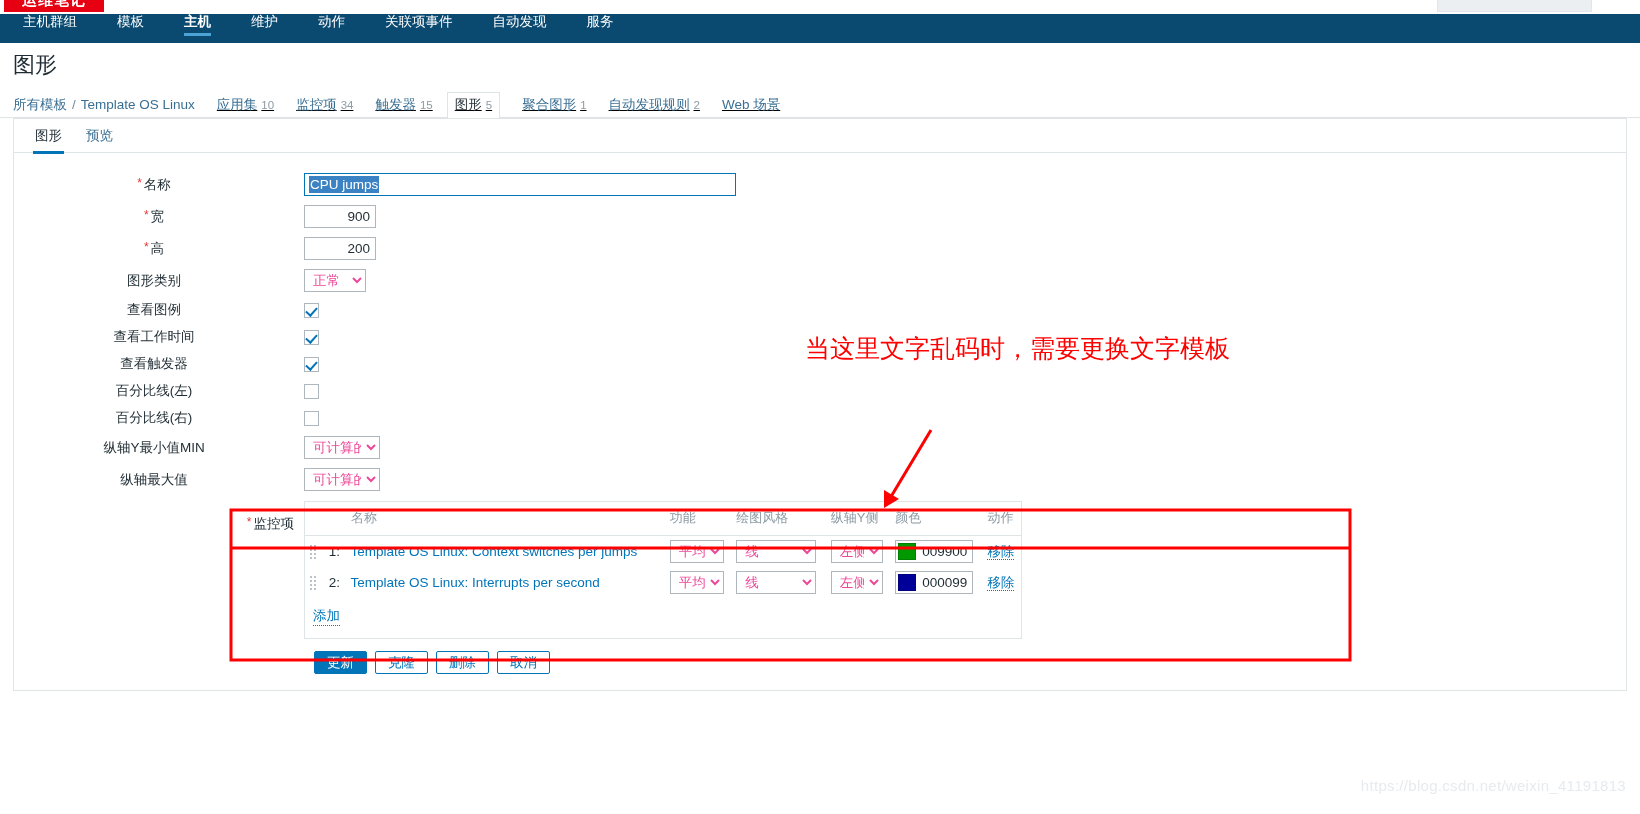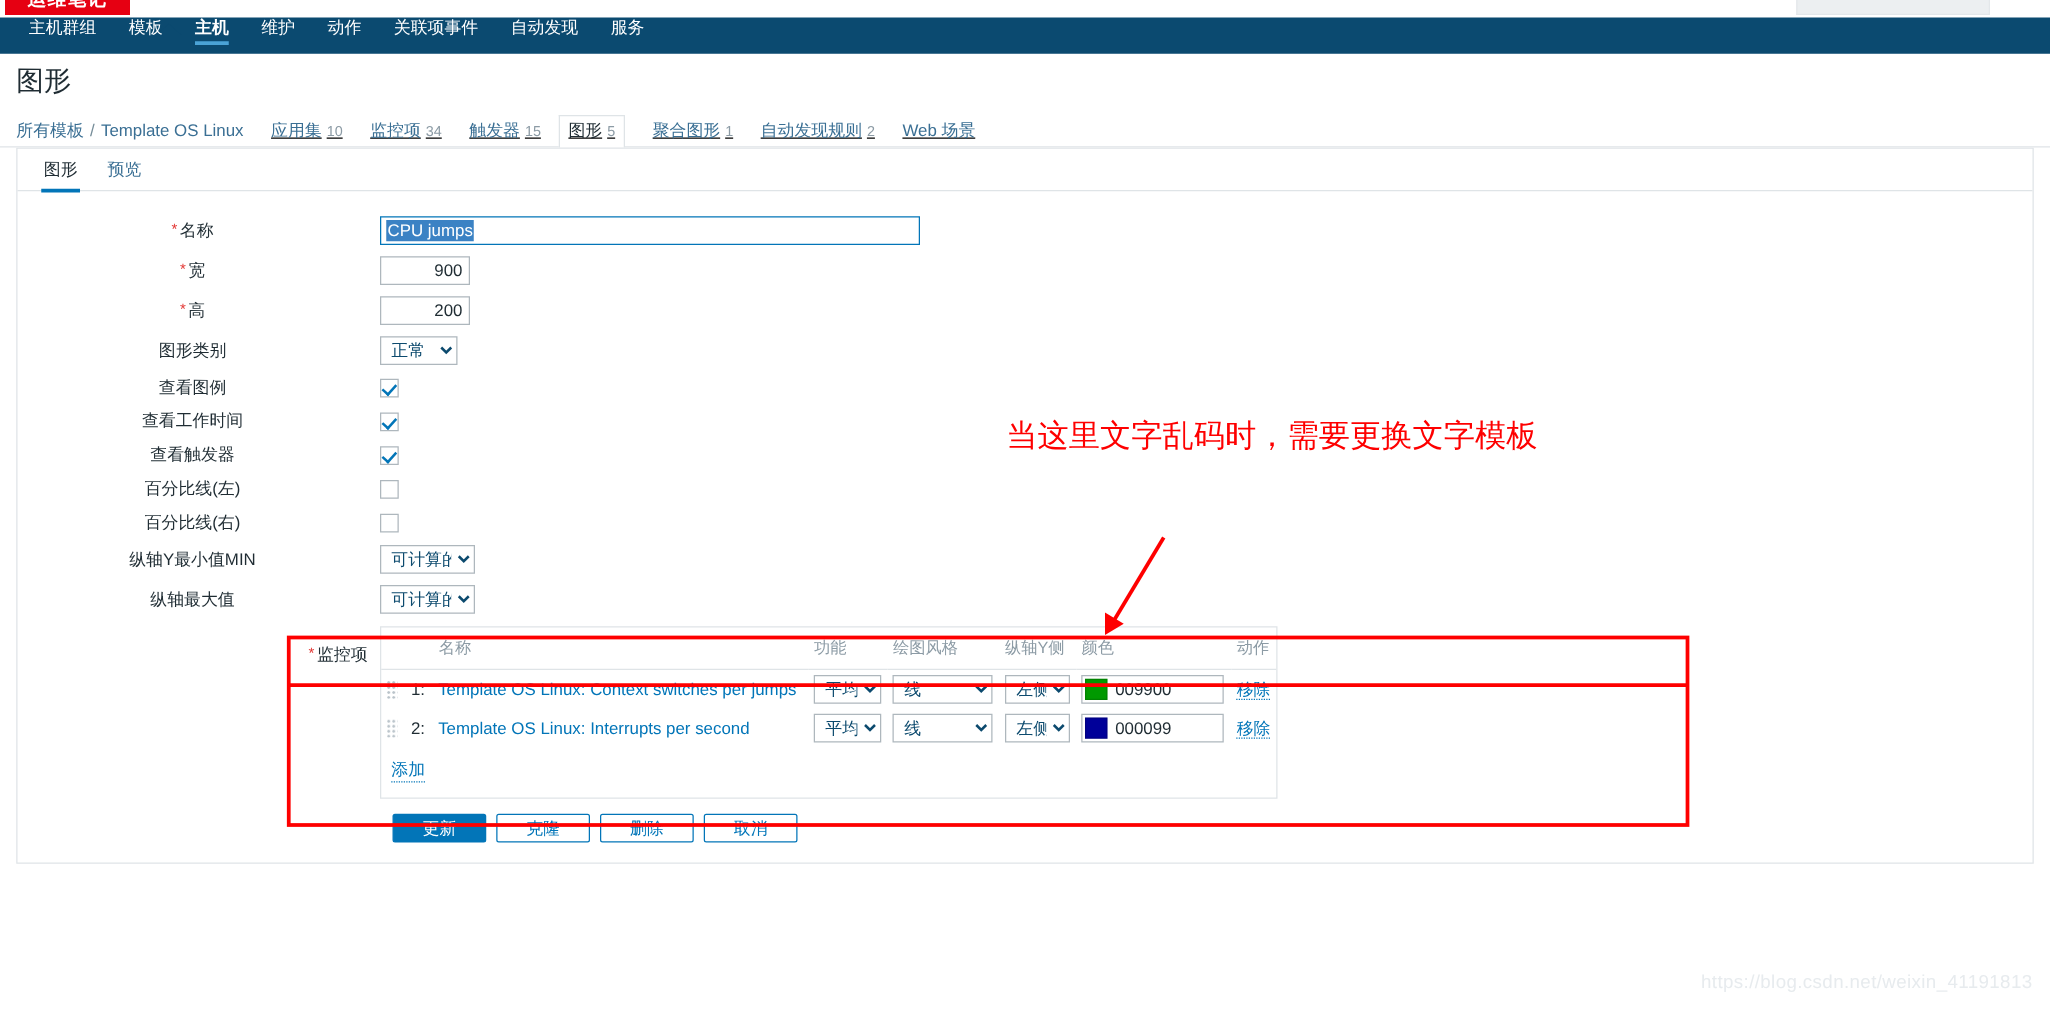--- a/index.html
+++ b/index.html
@@ -29,21 +29,21 @@
     width: 155px; height: 12px;
     background: #eceff1; border: 1px solid #e3e7ea; border-top: none;
   }
 
   
   .navbar {
     position: absolute; left: 0; top: 14px;
     width: 1640px; height: 29px;
     background: #0b4a70;
   }
-  .nav-items { display: flex; align-items: center; height: 14px; padding-left: 10px; }
+  .nav-items { display: flex; align-items: center; height: 14px; padding-left: 10px; gap: 14px; }
   .nav-item {
     position: relative;
     color: #ffffff; font-size: 13.5px;
     padding: 0 13px; height: 29px; line-height: 29px;
     cursor: pointer; white-space: nowrap;
   }
   .nav-item.active { font-weight: bold; }
   .nav-item.active::after {
     content: ""; position: absolute; left: 13px; right: 13px; bottom: 0;
     height: 3px; background: #4ba3d6;
@@ -117,21 +117,21 @@
   .name-wrap { position: relative; display: inline-block; }
   .sel-text {
     position: absolute; left: 5px; top: 3px;
     background: #3b82c4; color: #ffffff;
     font-size: 13.5px; line-height: 17px; padding: 0 1px;
     pointer-events: none;
   }
 
   select.sel {
     height: 23px; border: 1px solid #aeb7bd; background: #fff;
-    font-size: 13.5px; color: #0c4a6e; padding: 0 2px 1px 4px;
+    font-size: 13.5px; color: #ec4899; padding: 0 2px 1px 4px;
     font-family: "Liberation Sans", sans-serif;
   }
   select.sel-type { width: 62px; }
   select.sel-calc { width: 76px; }
 
   .cb {
     width: 15px; height: 15px; border: 1px solid #aeb7bd; background: #fff;
     display: inline-block; position: relative; cursor: pointer;
   }
   .cb.checked::after {
@@ -159,38 +159,38 @@
   .drag-handle {
     display: inline-block; width: 9px; height: 15px; vertical-align: middle;
     background-image: radial-gradient(#b6c0c7 1px, transparent 1.2px);
     background-size: 4px 4px; opacity: .95; cursor: move; margin-right: 7px;
   }
   .row-num { color: #1f2c33; font-size: 13.5px; margin-right: 7px; }
   .item-link { color: #0275b8; font-size: 13.5px; cursor: pointer; }
   select.fn { width: 54px; }
   select.style { width: 80px; }
   select.side { width: 52px; }
-  .color-cell { display: flex; align-items: center; border: 1px solid #aeb7bd; height: 23px; width: 114px; background: #fff; }
+  .color-cell { display: flex; align-items: center; border: 1px solid #aeb7bd; height: 23px; width: 78px; background: #fff; }
   .swatch { width: 18px; height: 17px; margin: 0 6px 0 2px; border: 1px solid rgba(0,0,0,.15); }
   .color-val { font-size: 13.5px; color: #1f2c33; }
   .act-link {
     color: #0275b8; font-size: 13.5px; cursor: pointer;
     border-bottom: 1px dotted #0275b8;
     text-align: right;
   }
   .add-link {
     color: #0275b8; font-size: 13.5px; cursor: pointer;
     border-bottom: 1px dotted #0275b8; display: inline-block; text-align: center;
   }
   .add-cell { padding: 9px 4px 12px 8px !important; }
 
   
   .btn-row { display: flex; margin-top: 12px; margin-left: 300px; }
   .btn {
-    font-size: 13.5px; height: 23px; padding: 0 23px; cursor: pointer;
+    font-size: 13.5px; height: 23px; padding: 0 12px; cursor: pointer;
     border: 1px solid #0275b8; background: #fff; color: #0275b8;
     margin-right: 8px; border-radius: 2px; line-height: 21px;
     font-family: "Liberation Sans", sans-serif;
   }
   .btn.primary { background: #0275b8; color: #fff; }
 
   
   .ann-text {
     position: absolute; left: 805px; top: 332px;
     color: #fe0000; font-size: 25px; white-space: nowrap;

